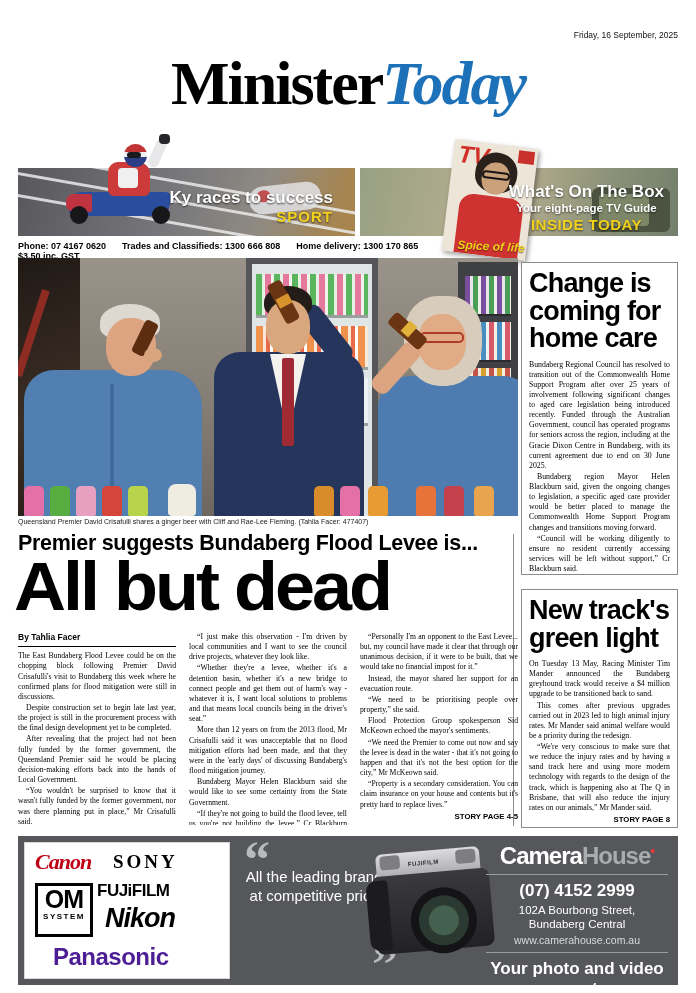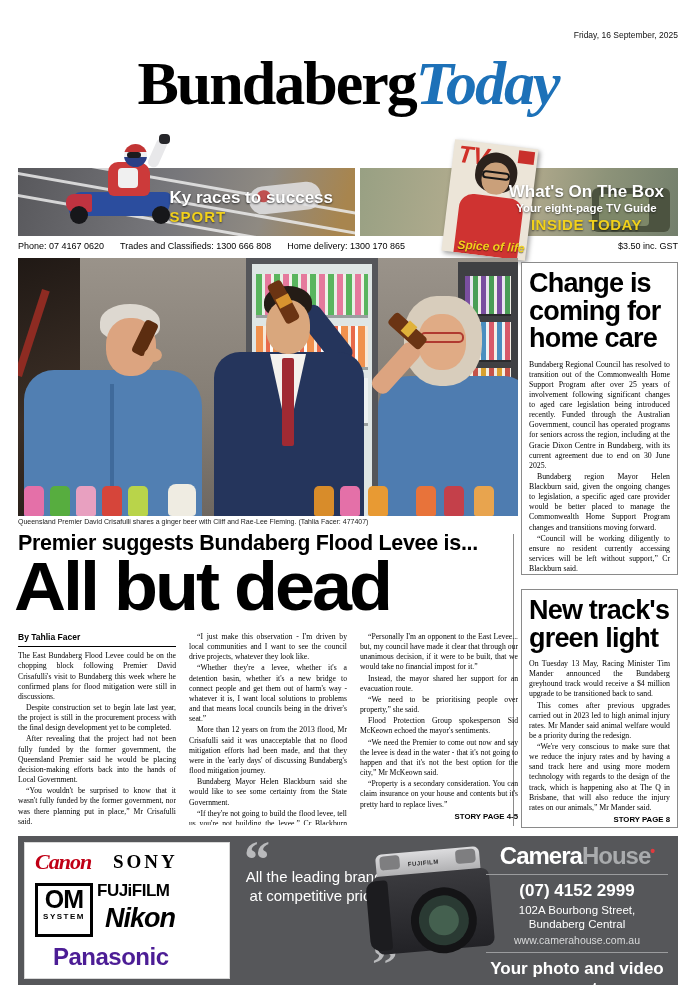--- a/index.html
+++ b/index.html
@@ -30,21 +30,21 @@
   .kart-glove { position:absolute; left:95px; top:-10px; width:11px; height:10px; background:#26262a; border-radius:4px; }
   .kart-torso { position:absolute; left:44px; top:18px; width:42px; height:34px; background:#cc3a3a; border-radius:10px 12px 6px 6px; }
   .kart-chest { position:absolute; left:54px; top:24px; width:20px; height:20px; background:#f0f0f0; border-radius:4px; }
   .kart-chassis { position:absolute; left:6px; top:48px; width:100px; height:24px; background:#2b4d9e; transform:skewX(-14deg); border-radius:8px; }
   .kart-nose { position:absolute; left:2px; top:50px; width:26px; height:18px; background:#c03340; border-radius:8px 2px 2px 8px; }
   .kart-wheel { position:absolute; width:18px; height:18px; background:#17171a; border-radius:50%; }
   .kw1 { left:6px; top:62px; } .kw2 { left:88px; top:62px; }
   .kart-blur { position:absolute; right:34px; top:16px; width:72px; height:28px; background:rgba(226,226,228,.85);
     border-radius:16px; transform:rotate(-6deg); }
   .kart-blur:after { content:""; position:absolute; left:8px; top:4px; width:14px; height:12px; background:#c05050; border-radius:50%; }
-  .sport-text { position:absolute; right:22px; top:20px; text-align:left; }
+  .sport-text { position:absolute; right:22px; top:20px; text-align:right; }
   .sport-title { font-size:17px; font-weight:bold; color:#fff; text-shadow:0 1px 2px rgba(0,0,0,.7); }
   .sport-tag { font-size:15px; font-weight:bold; letter-spacing:1px; color:#f2d11b; text-shadow:0 1px 2px rgba(0,0,0,.6); }
   .tv-banner { left:342px; width:318px; }
   .tv-bg { background:linear-gradient(100deg,#98a083 0%,#bbb092 45%,#8d9379 75%,#737f6c 100%); }
   .old-tv { position:absolute; right:8px; top:20px; width:78px; height:44px; background:#4c5340; border-radius:6px; }
   .old-tv:after { content:""; position:absolute; left:7px; top:6px; width:50px; height:32px; background:#7d8768; border-radius:4px; }
   .magazine { position:absolute; left:88px; top:-24px; width:84px; height:112px; background:#ece5d8;
     transform:rotate(7deg); box-shadow:2px 2px 5px rgba(0,0,0,.4); overflow:hidden; }
   .mag-tv { position:absolute; left:5px; top:2px; font-size:24px; font-weight:bold; font-style:italic; color:#d03028; line-height:1; }
   .mag-flag { position:absolute; right:3px; top:3px; width:16px; height:13px; background:#c9302c; }
@@ -53,21 +53,21 @@
   .mag-glasses { position:absolute; left:31px; top:27px; width:28px; height:8px; border:2px solid #151515; border-radius:4px; }
   .mag-dress { position:absolute; left:12px; top:52px; width:64px; height:60px; background:#cf3331; border-radius:14px 14px 0 0; }
   .mag-spice { position:absolute; right:2px; bottom:4px; font-size:12px; font-weight:bold; font-style:italic; color:#f2d11b;
     text-shadow:0 1px 1px rgba(0,0,0,.5); transform:rotate(-4deg); line-height:1; text-align:right; }
   .tv-text { position:absolute; right:14px; top:14px; text-align:center; }
   .tv-title { font-size:17px; font-weight:bold; color:#fff; text-shadow:0 1px 2px rgba(0,0,0,.6); }
   .tv-sub { font-size:11.5px; font-weight:bold; color:#fff; text-shadow:0 1px 2px rgba(0,0,0,.6); }
   .tv-tag { font-size:15px; font-weight:bold; letter-spacing:.5px; color:#f2d11b; text-shadow:0 1px 2px rgba(0,0,0,.6); margin-top:2px; }
   
   .contact { position:absolute; top:241px; left:18px; width:660px; display:flex; justify-content:space-between;
-    font-size:9px; font-weight:normal; }
+    font-size:9px; font-weight:bold;flex-direction:column; }
   .contact .grp { display:flex; gap:16px; }
   
   .photo { position:absolute; top:258px; left:18px; width:500px; height:258px; overflow:hidden;
     background:linear-gradient(180deg,#9a938a 0%,#837c73 60%,#6e6760 100%); }
   .dark-left { position:absolute; left:0; top:0; width:62px; height:100%;
     background:linear-gradient(160deg,#201915 0%,#3c2f26 60%,#271e18 100%); }
   .dark-streak { position:absolute; left:10px; top:30px; width:8px; height:90px; background:#8e2b22; transform:rotate(18deg); }
   .fridge-mid { position:absolute; left:228px; top:0; width:132px; height:100%;
     border:6px solid #55565a; border-bottom:none; background:#dfe6e5; }
   .shelf { position:absolute; left:4px; right:4px; border-bottom:3px solid #9aa0a0; }
@@ -162,21 +162,21 @@
   .store-web { font-size:10.5px; color:#d9dadb; margin-top:2px; }
   .store-tag { font-size:17px; font-weight:bold; }
 </style>
 </head>
 <body>
 
 <div class="page">
 
   <div class="date-line">Friday, 16 September, 2025</div>
   <div class="masthead">
-    <span class="m1">Bundaberg</span><span class="m2">Today</span>
+    <span class="m1">Minister</span><span class="m2">Today</span>
   </div>
 
   <div class="promo">
     <div class="banner sport-banner">
       <div class="banner-bg sport-bg">
         <div class="track-line tl1"></div>
           <div class="track-line tl2"></div>
           <div class="track-line tl3"></div>
         <div class="kart-blur"></div>
       </div>

